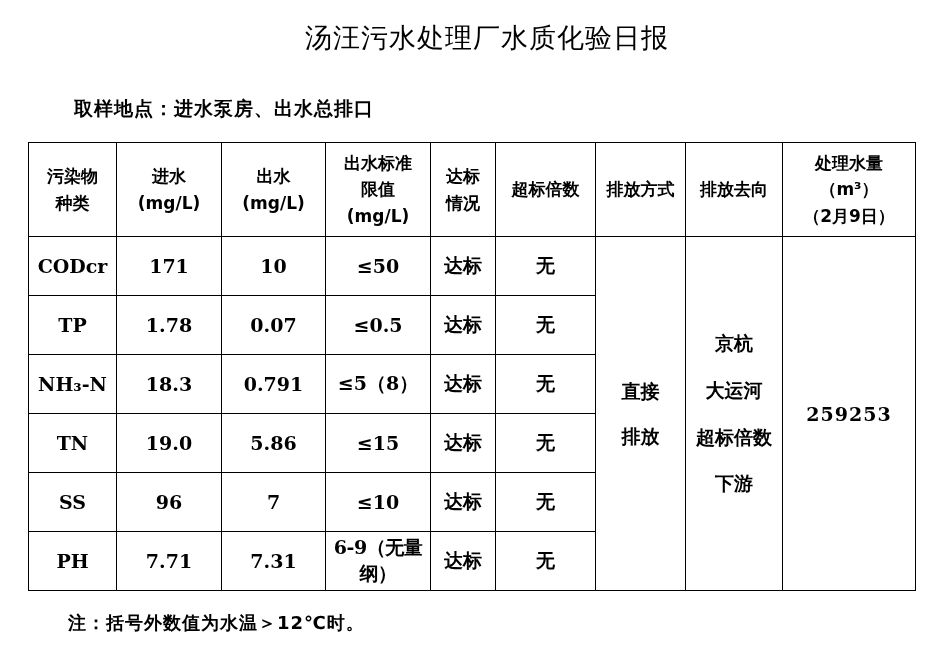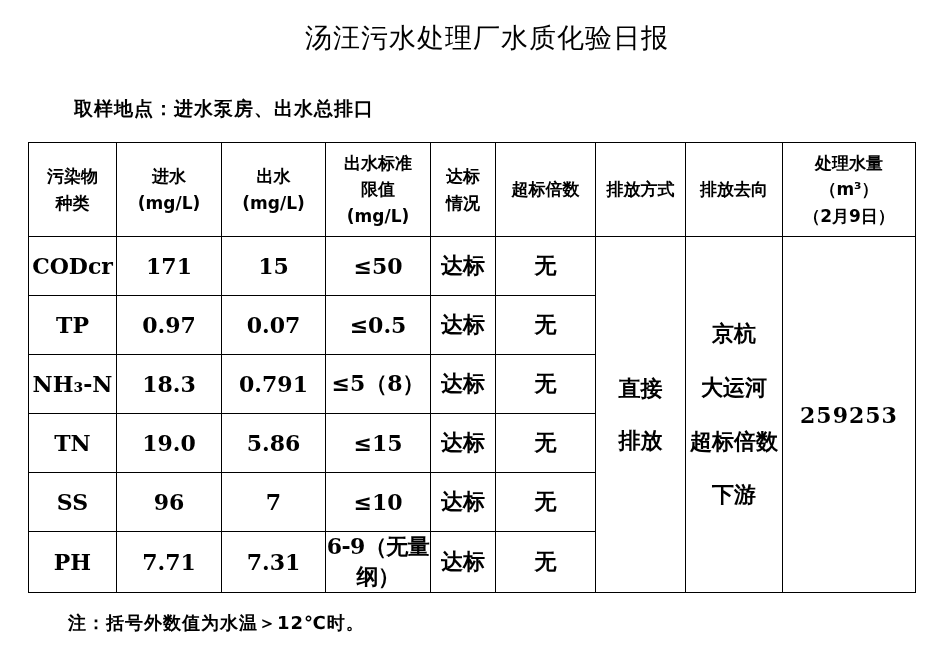--- a/index.html
+++ b/index.html
@@ -55,21 +55,21 @@
     vertical-align: middle;
     font-weight: bold;
     overflow: hidden;
   }
   tr.header-row { height: 94px; }
   tr.data-row { height: 59px; }
   table.report th {
     font-size: 17px;
     line-height: 1.55;
   }
-  table.report td { font-size: 22px; }
+  table.report td { font-size: 19px; }
   .lat { font-family: "DejaVu Serif", serif; }
   .param { font-size: 18px; }
   .limit-tight { font-size: 13.5px; letter-spacing: -0.5px; }
   .mode-cell { line-height: 2.35; font-size: 18px; }
   .dest-cell { line-height: 2.45; font-size: 18px; }
   .volume-cell { font-size: 23px; letter-spacing: 1px; }
   .note {
     position: absolute;
     left: 68px;
     top: 611px;
@@ -116,35 +116,35 @@
         <th>排放去向</th>
         <th>处理水量
 （m³）
 （2月9日）</th>
       </tr>
     </thead>
     <tbody>
       <tr class="data-row">
         <td class="lat param">CODcr</td>
         <td class="lat">171</td>
-        <td class="lat">15</td>
+        <td class="lat">10</td>
         <td class="lat">≤50</td>
         <td>达标</td>
         <td>无</td>
         <td class="mode-cell" rowspan="6">直接
 排放</td>
         <td class="dest-cell" rowspan="6">京杭
 大运河
 超标倍数
 下游</td>
         <td class="lat volume-cell" rowspan="6">259253</td>
       </tr>
       <tr class="data-row">
         <td class="lat param">TP</td>
-        <td class="lat">0.97</td>
+        <td class="lat">1.78</td>
         <td class="lat">0.07</td>
         <td class="lat">≤0.5</td>
         <td>达标</td>
         <td>无</td>
       </tr>
       <tr class="data-row">
         <td class="lat param">NH₃-N</td>
         <td class="lat">18.3</td>
         <td class="lat">0.791</td>
         <td class="lat">≤5（8）</td>

